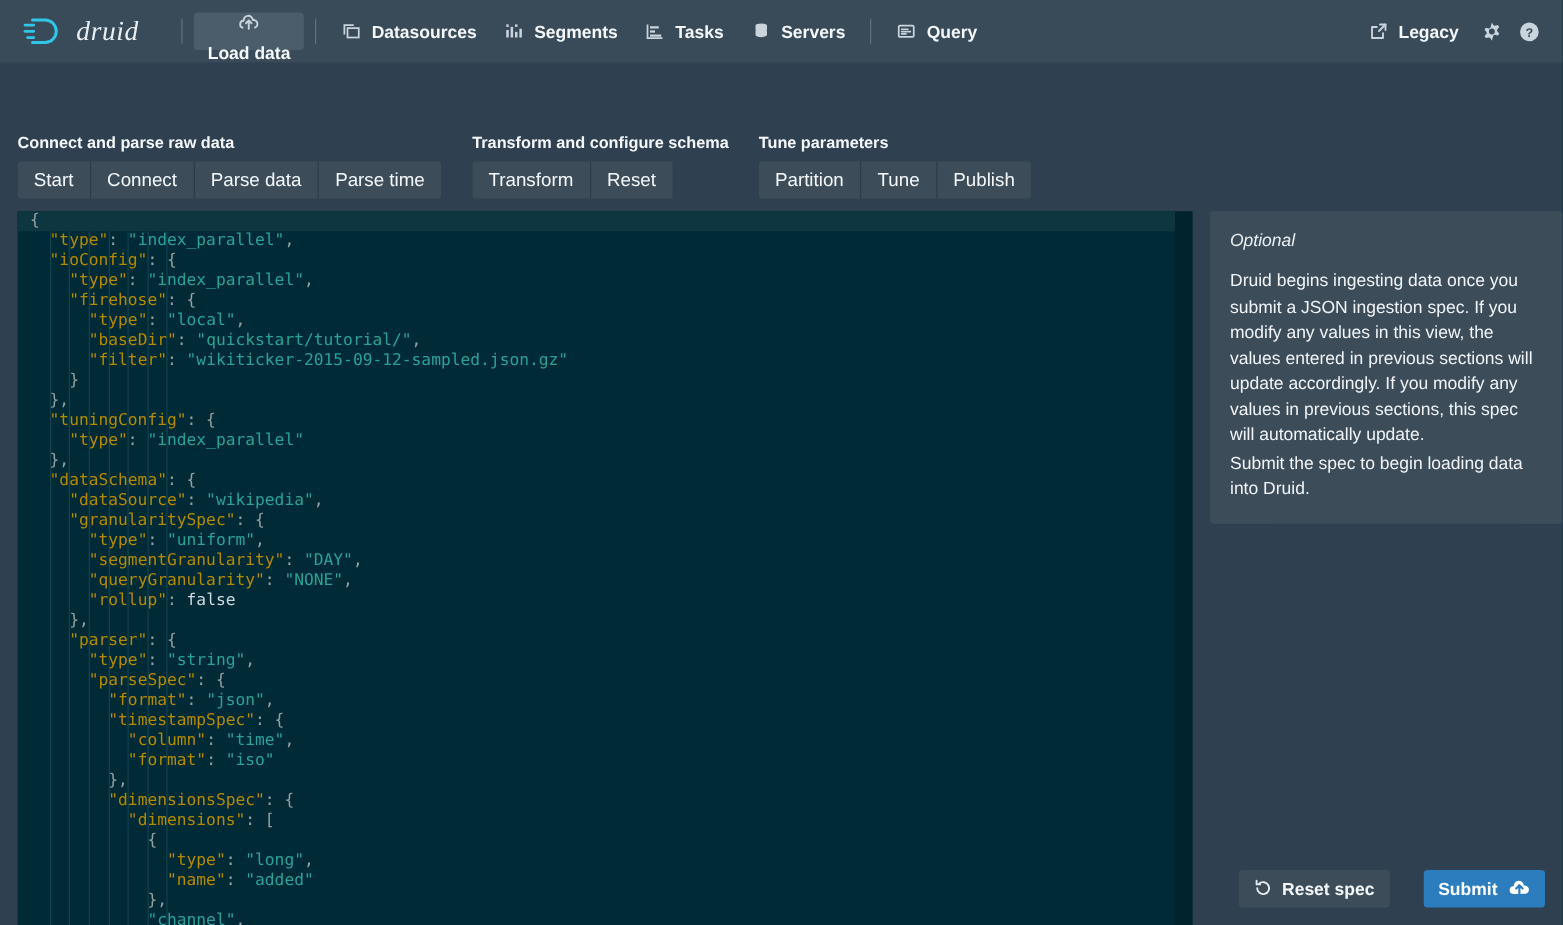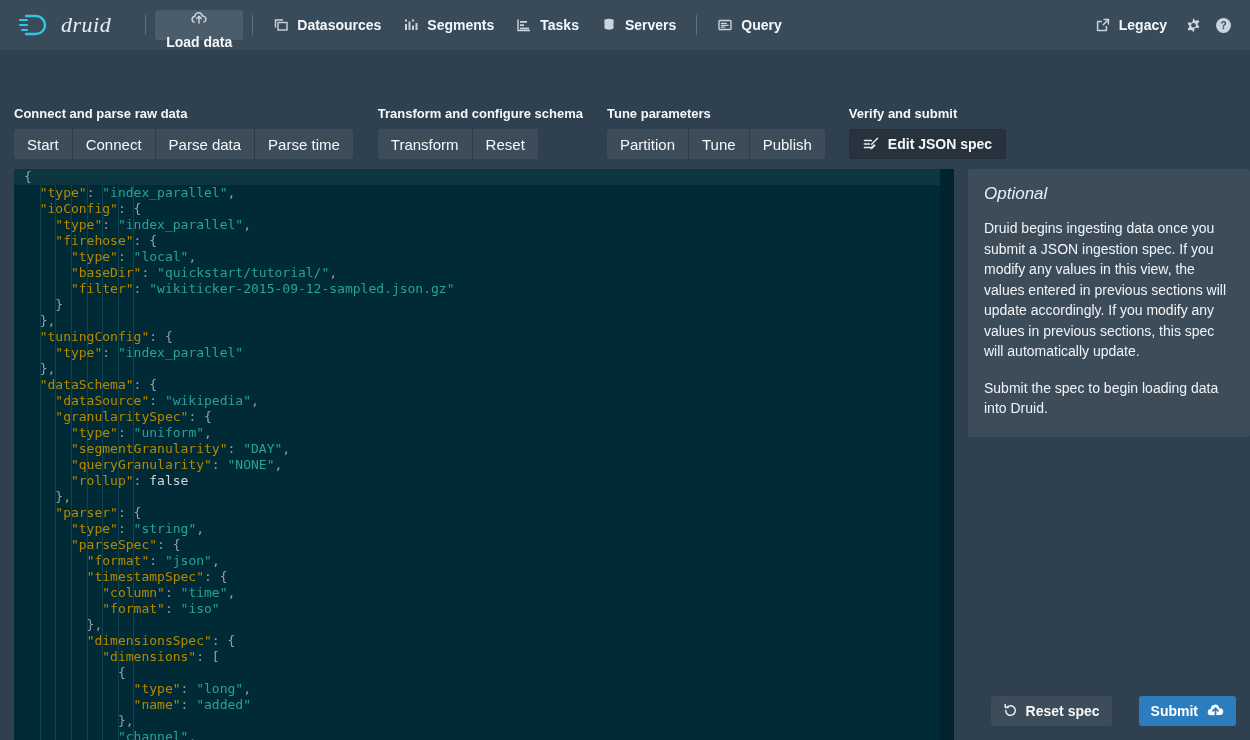--- a/index.html
+++ b/index.html
@@ -151,28 +151,28 @@
     flex: 0 0 auto;
   }
   .info-card {
     background: #3c4c59;
     border-radius: 3px;
     padding: 15px 16px 18px 16px;
   }
   .info-optional {
     color: #e9eef2;
     font-style: italic;
-    font-size: 17px;
+    font-size: 14px;
     margin-bottom: 14px;
   }
   .info-card p {
     color: #f1f4f7;
     font-size: 14px;
     line-height: 20.5px;
-    margin-bottom: 16px;
+    margin-bottom: 2px;
   }
   .info-card p:last-child { margin-bottom: 0; }
 
   
   .footer {
     height: 59px;
     display: flex; align-items: center; justify-content: flex-end;
     gap: 27px;
     padding: 0 14px 0 0;
     position: absolute;
@@ -349,33 +349,20 @@
 
   <div class="step-group g3">
     <div class="step-title">Tune parameters</div>
     <div class="btn-group">
       <div class="step-btn">Partition</div>
       <div class="step-btn">Tune</div>
       <div class="step-btn">Publish</div>
     </div>
   </div>
 
-  <div class="step-group g4">
-    <div class="step-title">Verify and submit</div>
-    <div class="json-btn">
-      <span>
-        <svg width="16" height="16" viewBox="0 0 16 16">
-          <path d="M1.4 4.4h7M1.4 8h5M1.4 11.6h6.6" stroke="#e6ecf1" stroke-width="1.5" stroke-linecap="round"></path>
-          <path d="M14.6 2.2 8.6 8.2" stroke="#e6ecf1" stroke-width="1.5" stroke-linecap="round"></path>
-          <path d="M12.6 9.6 9.4 12.8l-2.1.6.6-2.1 3.2-3.2z" fill="#e6ecf1"></path>
-        </svg>
-      </span>
-      <span>Edit JSON spec</span>
-    </div>
-  </div>
 </div>
 
 <div class="content">
 
   <div class="editor-wrap">
     <div class="guides" id="guides">
         <div class="guide" style="left: 25.64px; top: 16px;"></div>
         <div class="guide" style="left: 41.28px; top: 16px;"></div>
         <div class="guide" style="left: 56.92px; top: 16px;"></div>
         <div class="guide" style="left: 72.56px; top: 16px;"></div>

